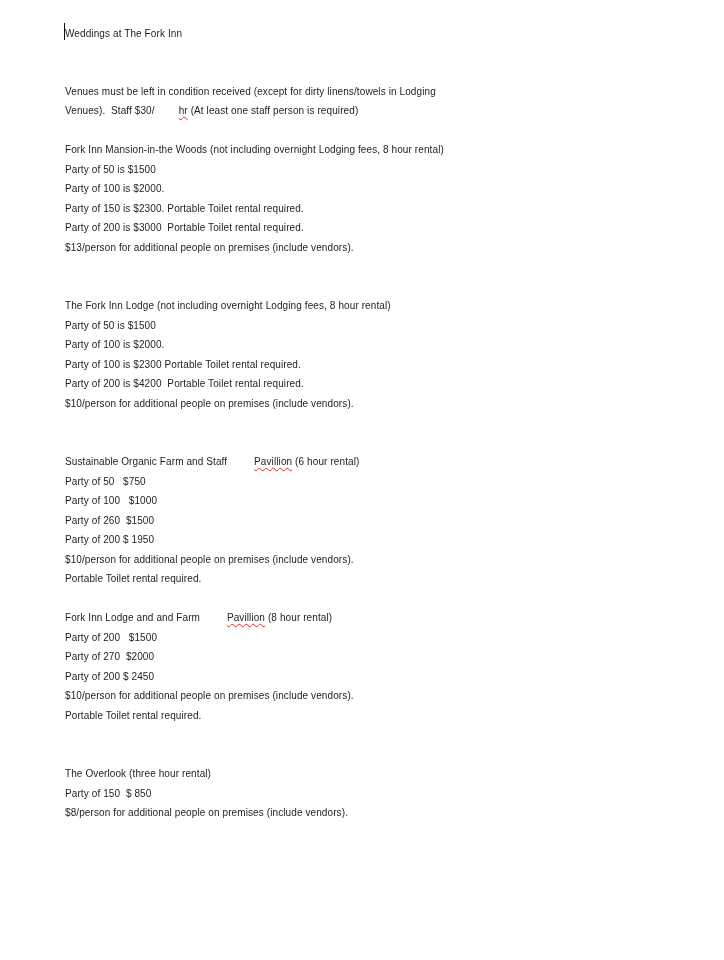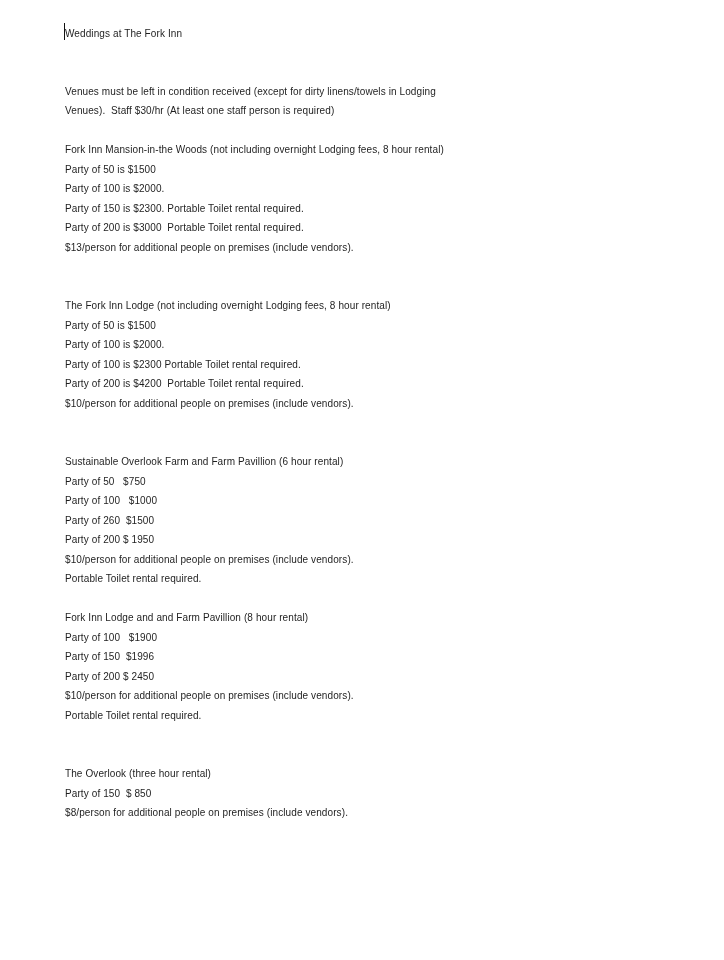--- a/index.html
+++ b/index.html
@@ -27,25 +27,27 @@
   .sp2 { height: 39px; }
   .caret {
     display: inline-block;
     width: 1px;
     height: 17px;
     background: #111111;
     vertical-align: -3px;
     margin-left: -1px;
   }
   .misspelled {
+    text-decoration: underline;
     text-decoration-style: wavy;
     text-decoration-color: #e02a2a;
     text-decoration-thickness: 1px;
     text-underline-offset: 2px;
     text-decoration-skip-ink: none;
+    margin-left: 24px;
   }
 </style>
 </head>
 <body>
 
 <div class="page">
 
   <div class="line"><span class="caret"></span><span>Weddings at The Fork Inn</span></div>
 
   <div class="sp2"></div>
@@ -73,35 +75,35 @@
     <div class="line">Party of 50 is $1500</div>
     <div class="line">Party of 100 is $2000.</div>
     <div class="line">Party of 100 is $2300 Portable Toilet rental required.</div>
     <div class="line">Party of 200 is $4200  Portable Toilet rental required.</div>
     <div class="line">$10/person for additional people on premises (include vendors).</div>
   </div>
 
   <div class="sp2"></div>
 
   <div>
-    <div class="line"><span>Sustainable Overlook Farm and Farm </span><span class="misspelled">Pavillion</span><span> (6 hour rental)</span></div>
+    <div class="line"><span>Sustainable Organic Farm and Staff </span><span class="misspelled">Pavillion</span><span> (6 hour rental)</span></div>
     <div class="line">Party of 50   $750</div>
     <div class="line">Party of 100   $1000</div>
     <div class="line">Party of 260  $1500</div>
     <div class="line">Party of 200 $ 1950</div>
     <div class="line">$10/person for additional people on premises (include vendors).</div>
     <div class="line">Portable Toilet rental required.</div>
   </div>
 
   <div class="sp1"></div>
 
   <div>
     <div class="line"><span>Fork Inn Lodge and and Farm </span><span class="misspelled">Pavillion</span><span> (8 hour rental)</span></div>
-    <div class="line">Party of 100   $1900</div>
-    <div class="line">Party of 150  $1996</div>
+    <div class="line">Party of 200   $1500</div>
+    <div class="line">Party of 270  $2000</div>
     <div class="line">Party of 200 $ 2450</div>
     <div class="line">$10/person for additional people on premises (include vendors).</div>
     <div class="line">Portable Toilet rental required.</div>
   </div>
 
   <div class="sp2"></div>
 
   <div>
     <div class="line">The Overlook (three hour rental)</div>
     <div class="line">Party of 150  $ 850</div>

